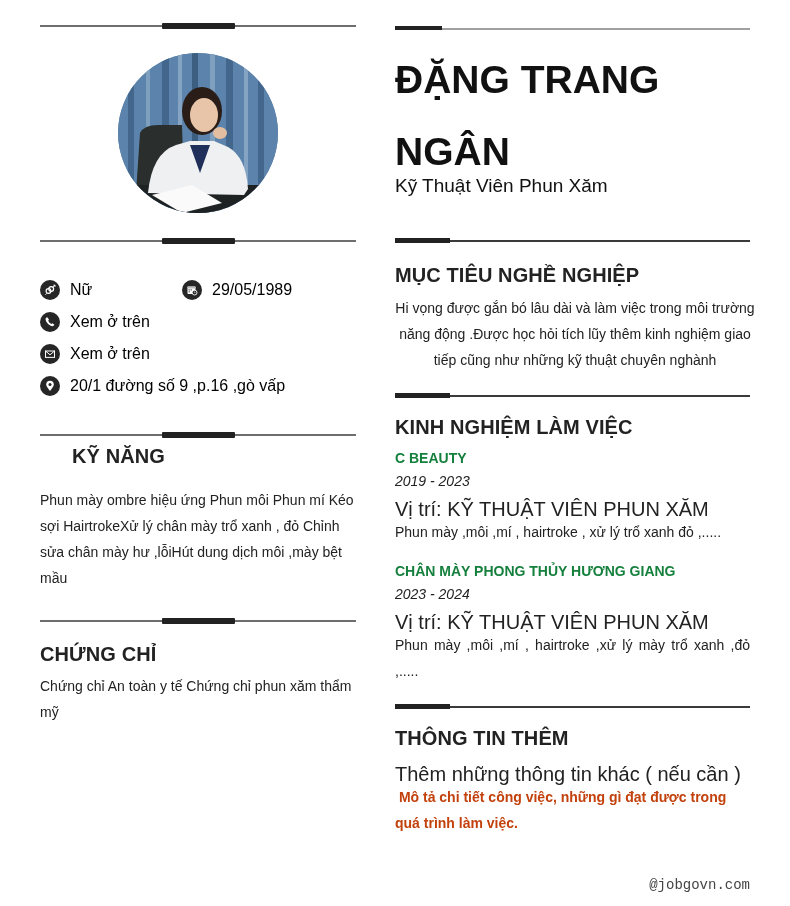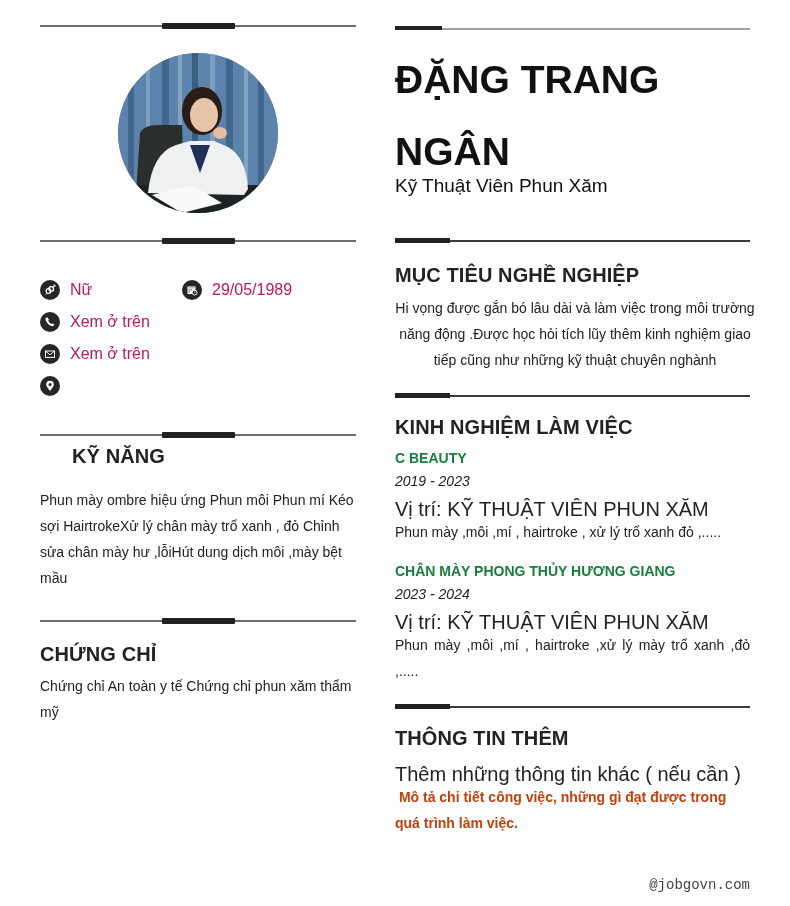--- a/index.html
+++ b/index.html
@@ -16,21 +16,21 @@
     .rdiv .line { position: absolute; left: 0; right: 0; top: 2px; height: 2px; background: #3a3a3a; }
     .rdiv .bar { position: absolute; left: 0; width: 55px; top: 0; height: 5px; background: #222; }
     .rdiv.top .line { background: #a0a0a0; }
     .rdiv.top .bar { width: 47px; height: 4px; top: 0; }
 
     
     .avatar { position: absolute; left: 118px; top: 53px; width: 160px; height: 160px; border-radius: 50%; overflow: hidden; background: #5f86ad; }
     .avatar svg { width: 100%; height: 100%; display: block; }
 
     
-    .contact-row { position: absolute; height: 22px; display: flex; align-items: center; font-size: 16px; color: #be185d; text-align: right; }
+    .contact-row { position: absolute; height: 22px; display: flex; align-items: center; font-size: 16px; color: #000000; text-align: right; }
     .cicon { width: 20px; height: 20px; border-radius: 50%; background: #262626; display: inline-flex; align-items: center; justify-content: center; margin-right: 10px; flex: none; }
     .cicon svg { width: 12px; height: 12px; display: block; }
 
     
     .sec-title { position: absolute; font-weight: bold; font-size: 20px; color: #222; letter-spacing: 0.1px; }
     .body-text { position: absolute; font-size: 14px; line-height: 26px; color: #222; }
 
     
     .name { position: absolute; left: 395px; top: 44px; width: 360px; font-weight: bold; font-size: 39px; line-height: 72px; color: #111; }
     .job-title { position: absolute; left: 395px; top: 175px; font-size: 19px; color: #111; }
@@ -137,20 +137,21 @@
   <span>Xem ở trên</span>
 </div>
 
 <div class="contact-row" style="left:40px; top:375px;">
   <span class="cicon">
     <svg viewBox="0 0 12 12">
         <path d="M6 11 Q2.2 6.6 2.2 4.6 A3.8 3.8 0 0 1 9.8 4.6 Q9.8 6.6 6 11 Z" fill="#fff"></path>
         <circle cx="6" cy="4.6" r="1.5" fill="#262626"></circle>
       </svg>
   </span>
+  <span>20/1 đường số 9 ,p.16 ,gò vấp</span>
 </div>
 
 <div class="ldiv" style="top:431px;">
     <div class="line"></div>
     <div class="bar"></div>
   </div>
 
 <div class="sec-title" style="left:40px; top:445px;margin-left:32px;">KỸ NĂNG</div>
 <div class="body-text" style="left:40px; top:487px; width:320px;">Phun mày ombre hiệu ứng Phun môi Phun mí Kéo sợi HairtrokeXử lý chân mày trổ xanh , đỏ Chỉnh sửa chân mày hư ,lỗiHút dung dịch môi ,mày bệt mầu</div>
 

